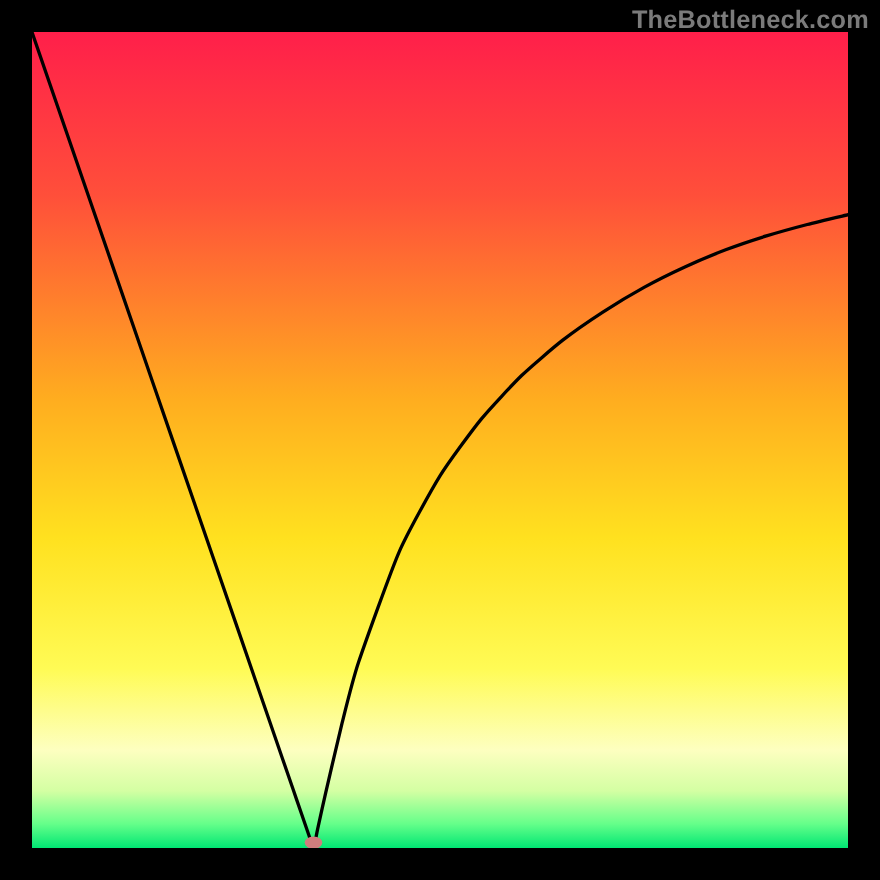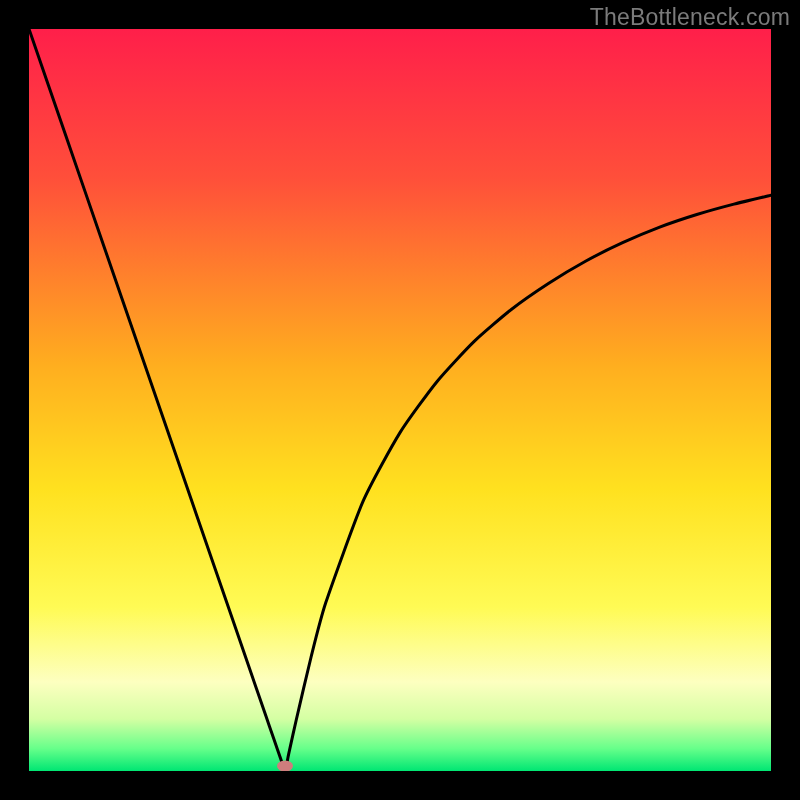--- a/index.html
+++ b/index.html
@@ -26,21 +26,21 @@
   }
   .plot-area svg {
     display: block;
   }
   .watermark {
     position: absolute;
     top: 4px;
     right: 10px;
     color: #7b7b7b;
     font-size: 23px;
-    font-weight: 400;
+    font-weight: 700;
     letter-spacing: 0.2px;
     user-select: none;
   }
 </style>
 </head>
 <body>
 
 <div class="outer">
   <div class="watermark">TheBottleneck.com</div>
   <div class="plot-area">

